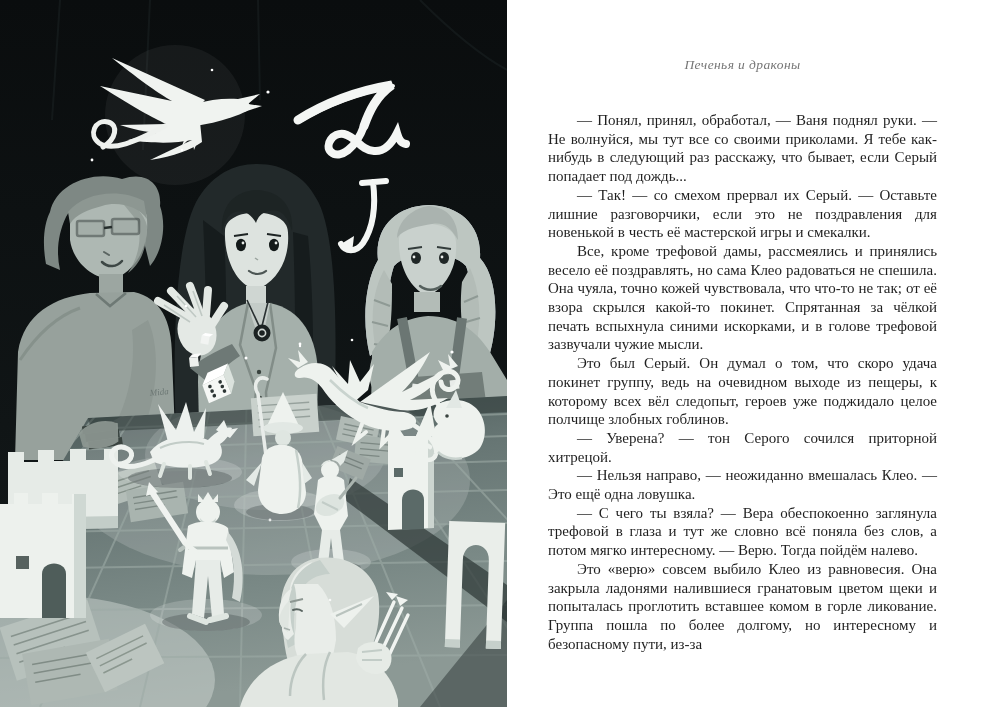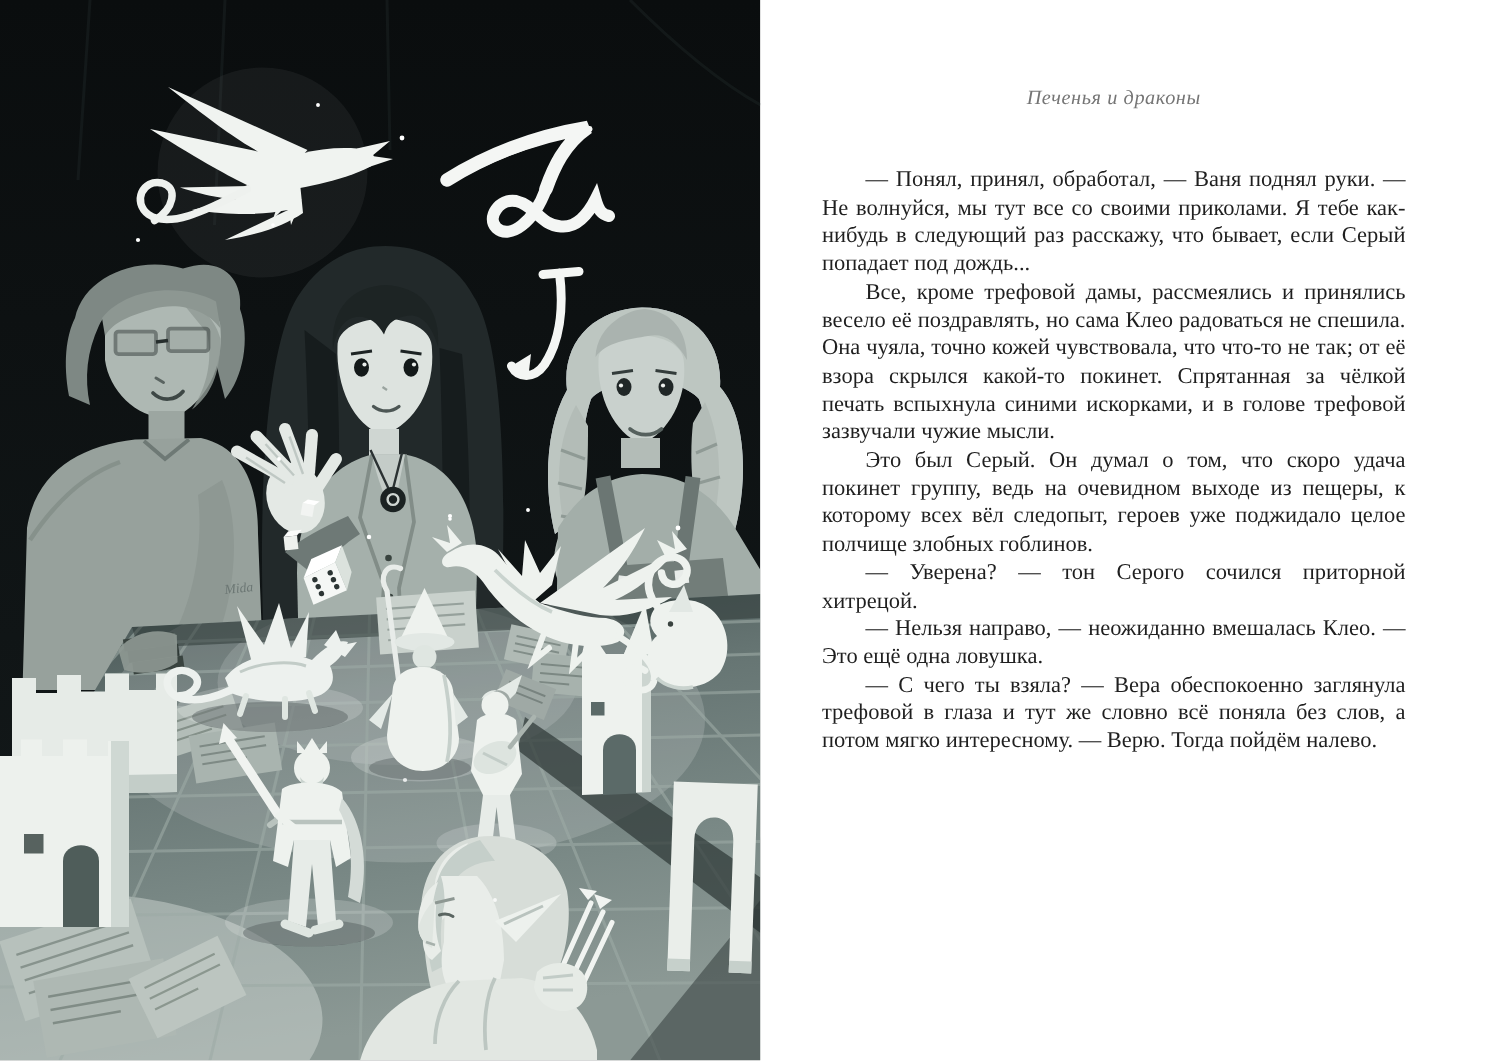--- a/index.html
+++ b/index.html
@@ -420,21 +420,23 @@
         <circle cx="270" cy="520" r="1.4" opacity="0.8"></circle>
           <circle cx="330" cy="600" r="1.3" opacity="0.8"></circle>
       </g>
     </svg>
   </div>
 
   <div class="text-page">
     <div class="running-head">Печенья и драконы</div>
     <div class="text-block">
       <p>— Понял, принял, обработал, — Ваня поднял руки. — Не волнуйся, мы тут все со своими приколами. Я тебе как-нибудь в следующий раз расскажу, что бывает, если Серый попадает под дождь...</p>
+      <p>— Так! — со смехом прервал их Серый. — Оставьте лишние разговорчики, если это не поздравления для новенькой в честь её мастерской игры и смекалки.</p>
       <p>Все, кроме трефовой дамы, рассмеялись и принялись весело её поздравлять, но сама Клео радоваться не спешила. Она чуяла, точно кожей чувствовала, что что-то не так; от её взора скрылся какой-то покинет. Спрятанная за чёлкой печать вспыхнула синими искорками, и в голове трефовой зазвучали чужие мысли.</p>
       <p>Это был Серый. Он думал о том, что скоро удача покинет группу, ведь на очевидном выходе из пещеры, к которому всех вёл следопыт, героев уже поджидало целое полчище злобных гоблинов.</p>
       <p>— Уверена? — тон Серого сочился приторной хитрецой.</p>
       <p>— Нельзя направо, — неожиданно вмешалась Клео. — Это ещё одна ловушка.</p>
       <p>— С чего ты взяла? — Вера обеспокоенно заглянула трефовой в глаза и тут же словно всё поняла без слов, а потом мягко интересному. — Верю. Тогда пойдём налево.</p>
+      <p>Это «верю» совсем выбило Клео из равновесия. Она закрыла ладонями налившиеся гранатовым цветом щеки и попыталась проглотить вставшее комом в горле ликование. Группа пошла по более долгому, но интересному и безопасному пути, из-за</p>
     </div>
   </div>
 
 </div>
 
 </body></html>

